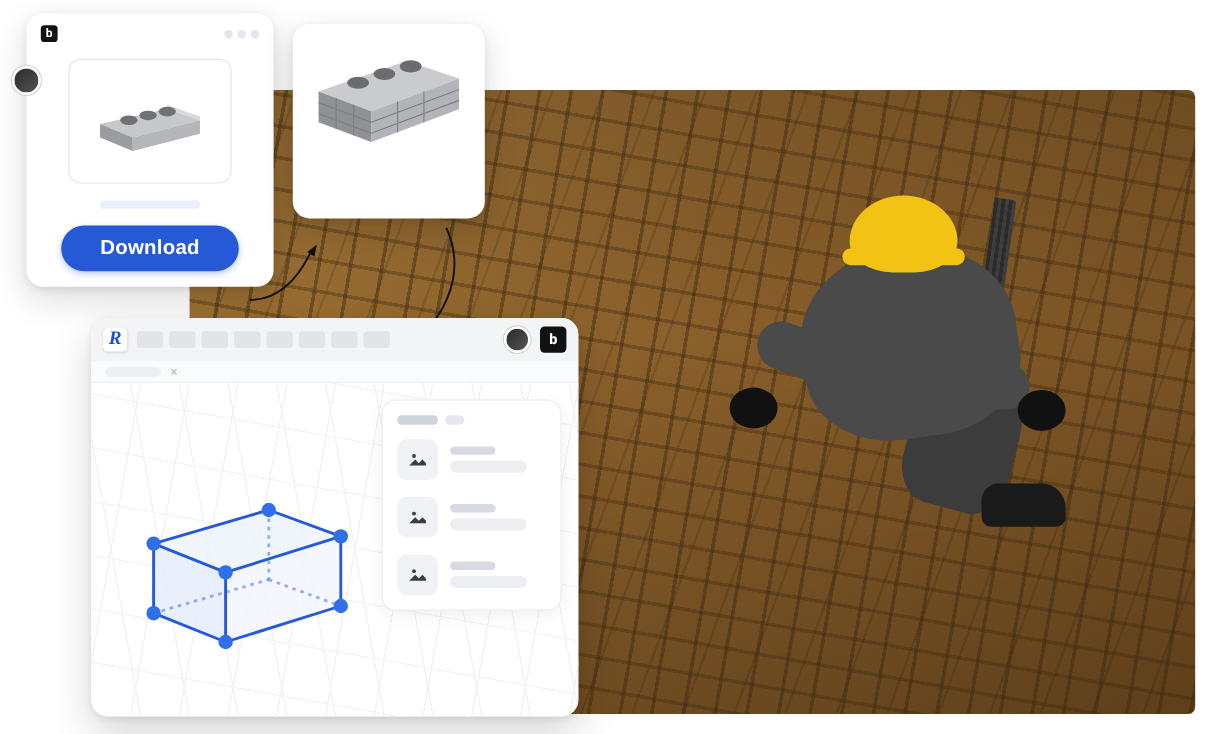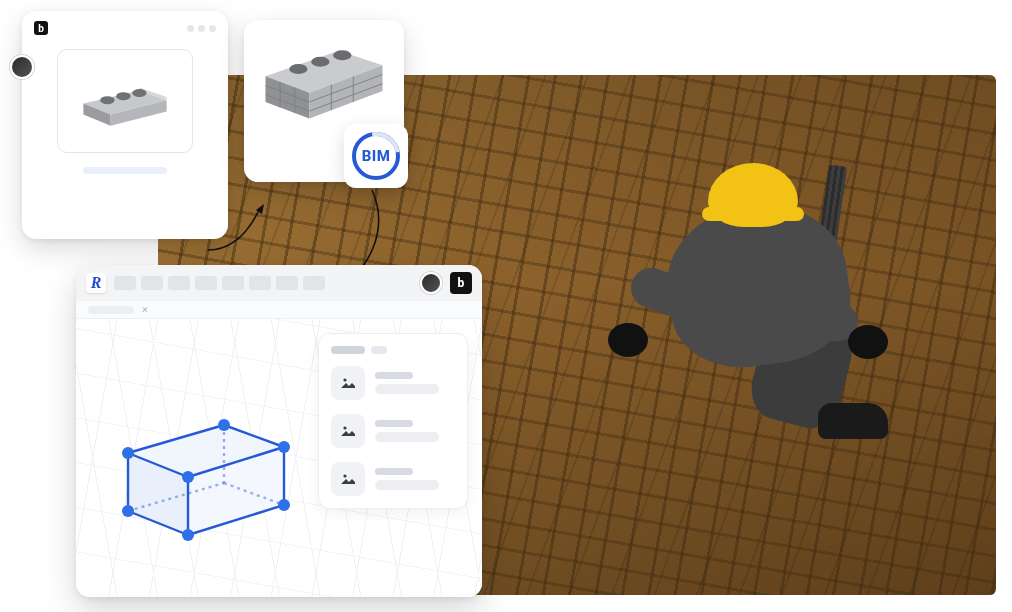--- a/index.html
+++ b/index.html
@@ -244,20 +244,21 @@
         <polygon points="8,38 42,52 42,66 8,52" fill="#9a9ca0"></polygon>
         <polygon points="42,52 112,34 112,48 42,66" fill="#b4b6ba"></polygon>
         <polygon points="78,22 112,34 112,30 78,18" fill="#d6d8db"></polygon>
         <ellipse cx="38" cy="34" rx="9" ry="5" fill="#6f7175"></ellipse>
         <ellipse cx="58" cy="29" rx="9" ry="5" fill="#6f7175"></ellipse>
         <ellipse cx="78" cy="25" rx="9" ry="5" fill="#6f7175"></ellipse>
       </svg>
     </div>
   </div>
   <div class="faint-line"></div>
+  <button class="dl-btn">Download</button>
 </div>
 
 <svg class="arrow1" viewBox="0 0 70 60">
   <path d="M2 18 C 22 18, 40 6, 54 -24" fill="none" stroke="#111" stroke-width="1.6" transform="translate(0,30)"></path>
   <path d="M50 4 l8 -6 l-2 10 z" fill="#111" transform="translate(0,4)"></path>
 </svg>
 
 <div class="card2">
   <div class="cinder-large">
     <svg viewBox="0 0 140 100">
@@ -271,25 +272,20 @@
           <line x1="54" y1="84" x2="134" y2="54"></line>
         <line x1="22" y1="52" x2="22" y2="80"></line>
           <line x1="38" y1="58" x2="38" y2="86"></line>
         <line x1="78" y1="55" x2="78" y2="83"></line>
           <line x1="102" y1="46" x2="102" y2="74"></line>
       </g>
       <ellipse cx="42" cy="38" rx="10" ry="5.5" fill="#6a6c70"></ellipse>
       <ellipse cx="66" cy="30" rx="10" ry="5.5" fill="#6a6c70"></ellipse>
       <ellipse cx="90" cy="23" rx="10" ry="5.5" fill="#6a6c70"></ellipse>
     </svg>
-  </div>
-  <div class="bim-badge">
-    <div class="bim-ring">
-      <span>BIM</span>
-    </div>
   </div>
 </div>
 
 <svg class="arrow2" viewBox="0 0 90 130">
   <path d="M60 4 C 78 44, 58 84, 18 112" fill="none" stroke="#111" stroke-width="1.6"></path>
   <path d="M24 104 l-12 12 l14 0 z" fill="#111"></path>
 </svg>
 
 <div class="card3">
   <div class="c3-top">

